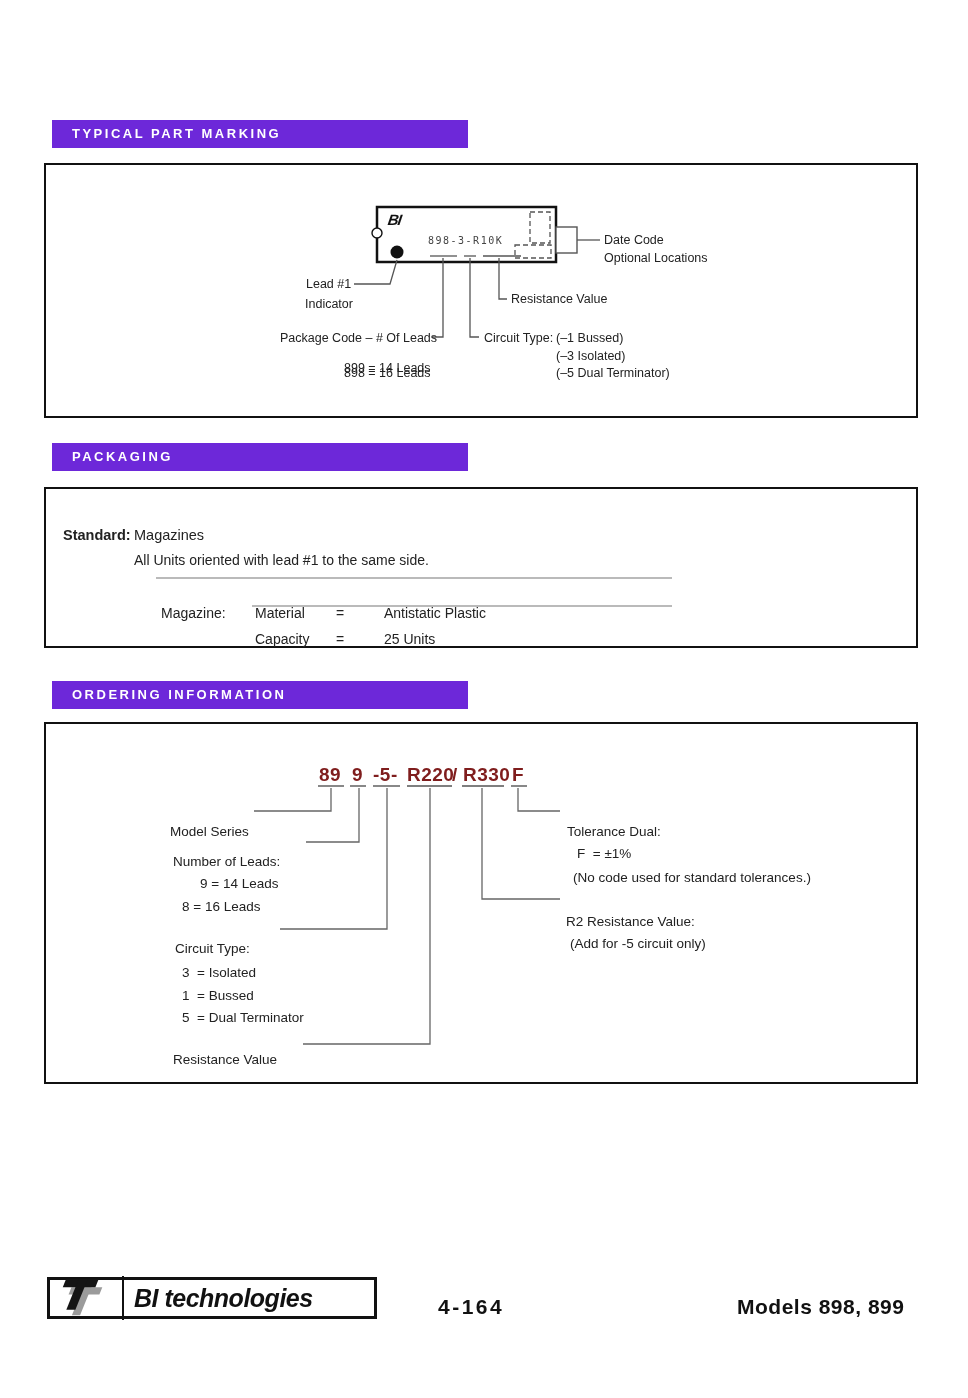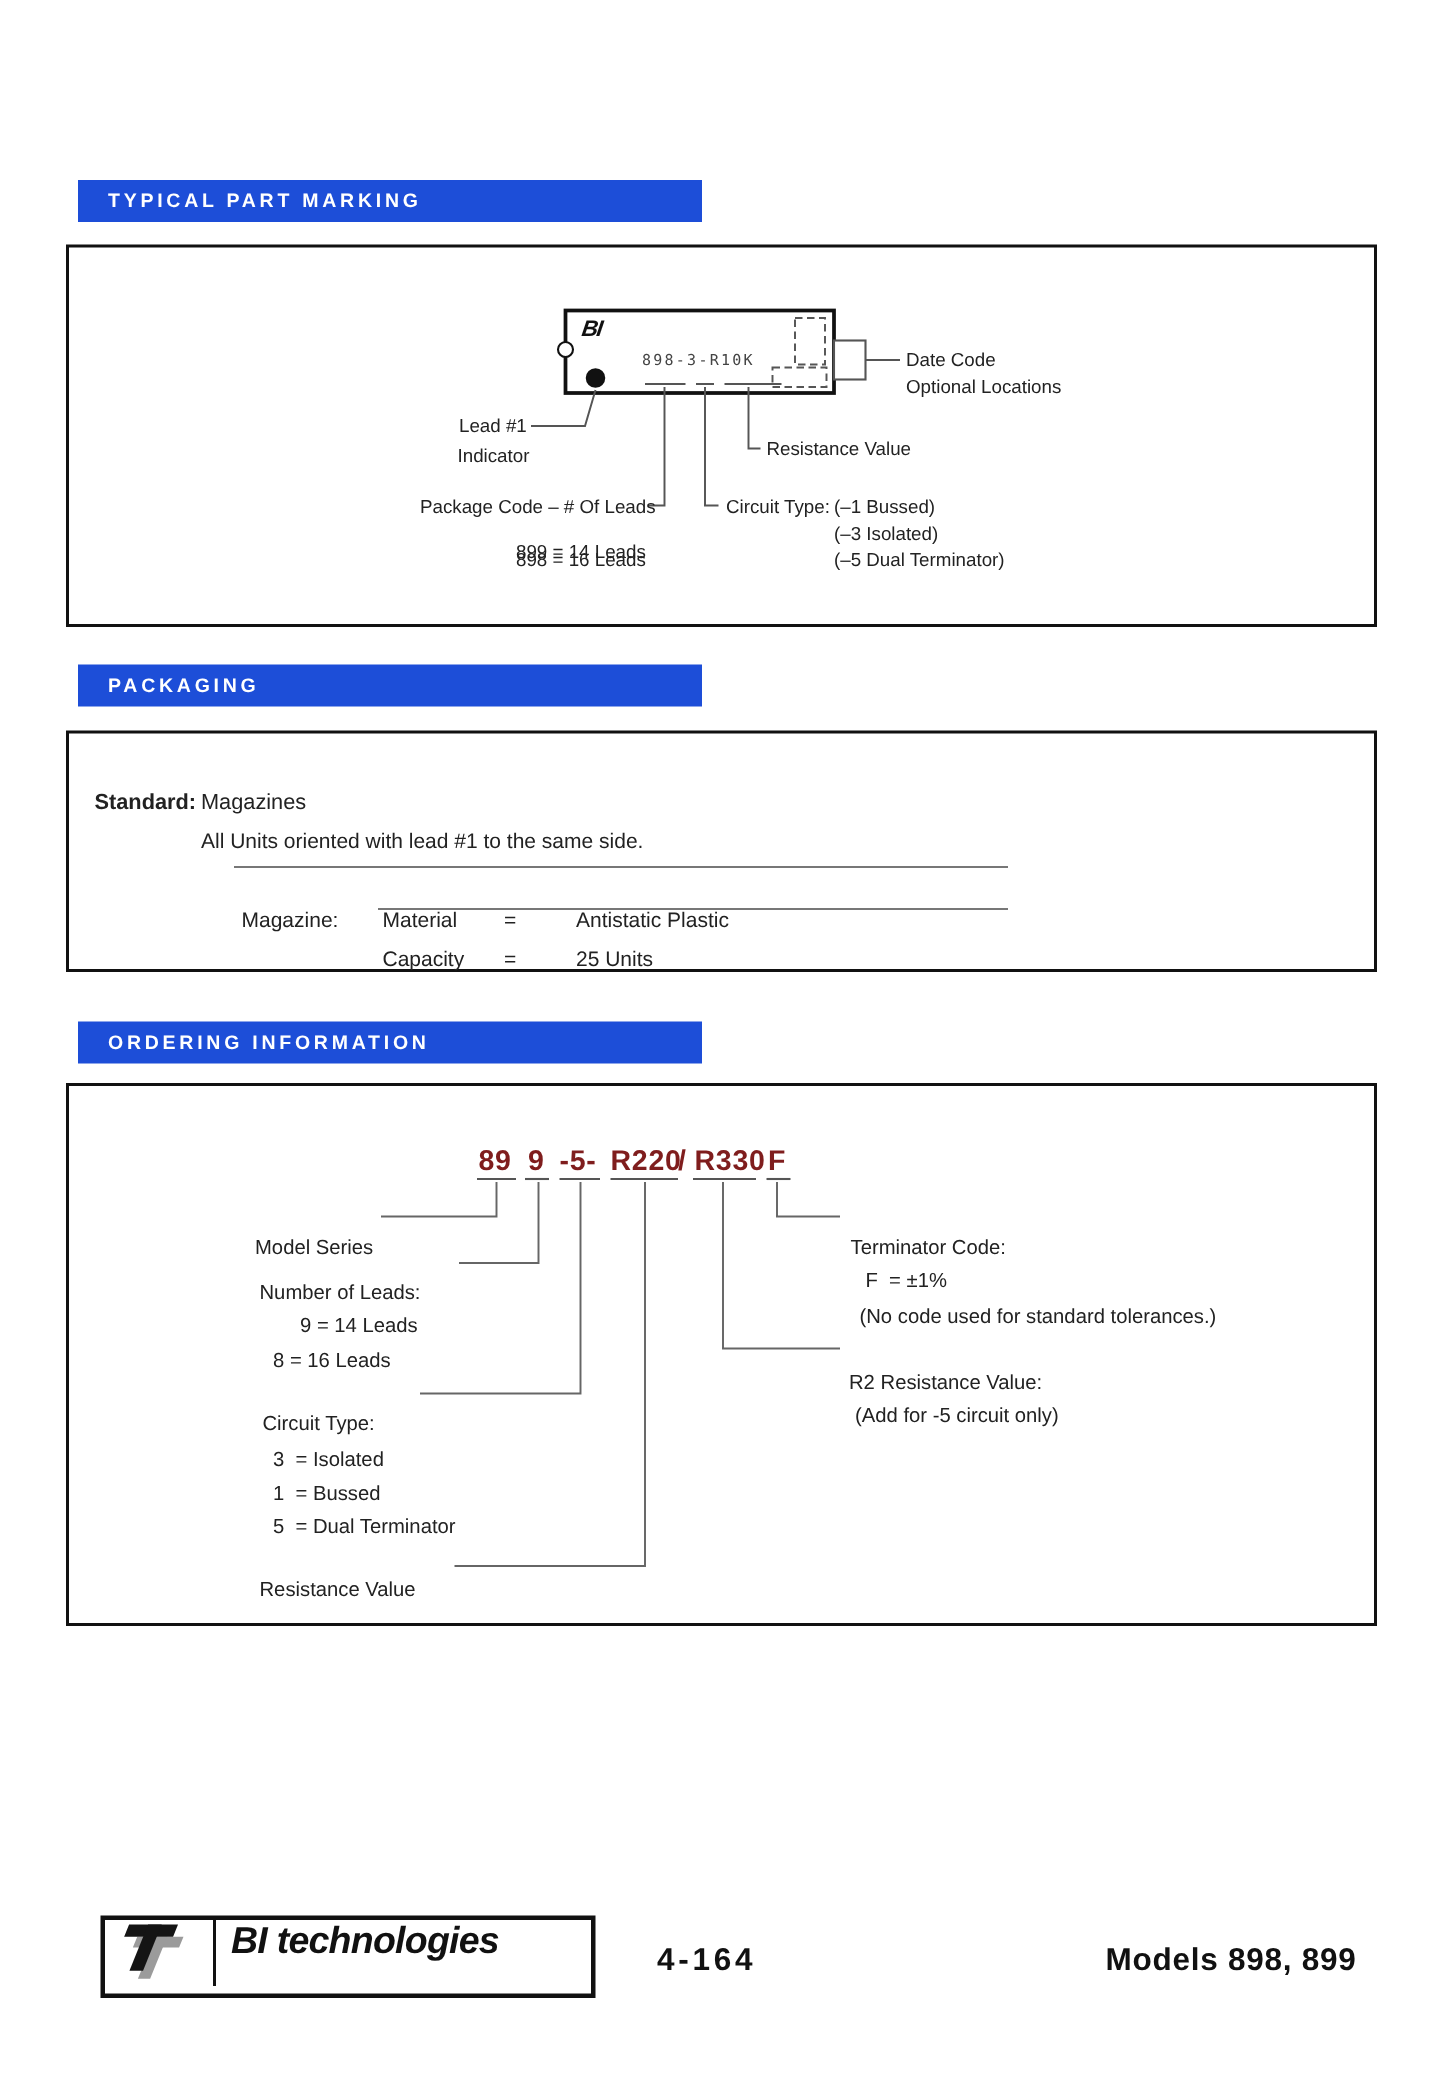--- a/index.html
+++ b/index.html
@@ -8,21 +8,21 @@
     width:968px;height:1398px;
     background:#ffffff;
     font-family:"Liberation Sans", sans-serif;
     color:#1c1c1c;
     overflow:hidden;
   }
   
   .section-bar{
     position:absolute;
     left:52px;width:416px;height:28px;
-    background:#1d4ed8;
+    background:#6d28d9;
     color:#ffffff;
     font-weight:bold;
     font-size:13px;
     letter-spacing:2.5px;
     line-height:28px;
     padding-left:20px;
     box-sizing:border-box;
   }
   
   .content-box{
@@ -46,23 +46,23 @@
     font-family:"DejaVu Sans Mono", monospace;
     font-size:10px;color:#444;letter-spacing:1.5px;
   }
   .code-seg{
     position:absolute;top:764px;
     font-size:19px;font-weight:bold;color:#7f1d1d;
     letter-spacing:0.5px;white-space:pre;
   }
   
   .footer-logo-box{
-    position:absolute;left:47px;top:1277px;width:330px;height:55px;
+    position:absolute;left:47px;top:1277px;width:330px;height:42px;
     border:3px solid #111;box-sizing:border-box;
-    display:flex;align-items:flex-start;background:#fff;margin-left:20px;
+    display:flex;align-items:center;background:#fff;
   }
   .footer-mark-cell{
     width:72px;border-right:2.5px solid #111;
     display:flex;align-items:center;justify-content:center;
   }
   .footer-brand-cell{
     flex:1;display:flex;align-items:center;padding-left:10px;
     font-size:25px;font-weight:bold;font-style:italic;
     letter-spacing:-0.5px;color:#111;white-space:pre;
   }
@@ -187,21 +187,21 @@
   <div class="lbl-md" style="left:170px;top:804px;">Model Series</div>
   <div class="lbl-md" style="left:173px;top:834px;">Number of Leads:</div>
   <div class="lbl-md" style="left:200px;top:856px;">9 = 14 Leads</div>
   <div class="lbl-md" style="left:182px;top:879px;">8 = 16 Leads</div>
   <div class="lbl-md" style="left:175px;top:921px;">Circuit Type:</div>
   <div class="lbl-md" style="left:182px;top:945px;">3  = Isolated</div>
   <div class="lbl-md" style="left:182px;top:968px;">1  = Bussed</div>
   <div class="lbl-md" style="left:182px;top:990px;">5  = Dual Terminator</div>
   <div class="lbl-md" style="left:173px;top:1032px;">Resistance Value</div>
 
-  <div class="lbl-md" style="left:567px;top:804px;">Terminator Code:</div>
+  <div class="lbl-md" style="left:567px;top:804px;">Tolerance Dual:</div>
   <div class="lbl-md" style="left:577px;top:826px;">F  = ±1%</div>
   <div class="lbl-md" style="left:573px;top:850px;">(No code used for standard tolerances.)</div>
   <div class="lbl-md" style="left:566px;top:894px;">R2 Resistance Value:</div>
   <div class="lbl-md" style="left:570px;top:916px;">(Add for -5 circuit only)</div>
 
   <div class="footer-logo-box">
     <div class="footer-mark-cell">
       <svg width="58" height="44" viewBox="0 0 64 48">
         <g transform="translate(16,12) skewX(-22)" fill="#9b9b9b">
           <rect x="0" y="0" width="34" height="8"></rect>

